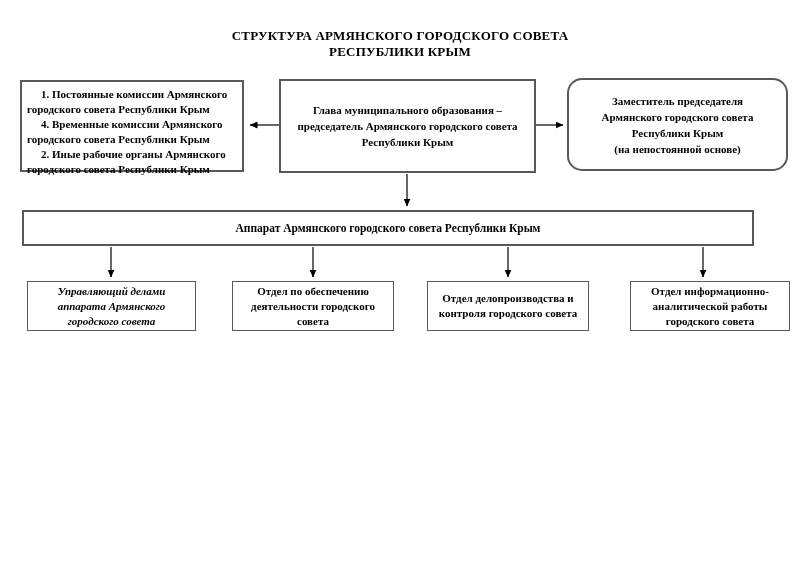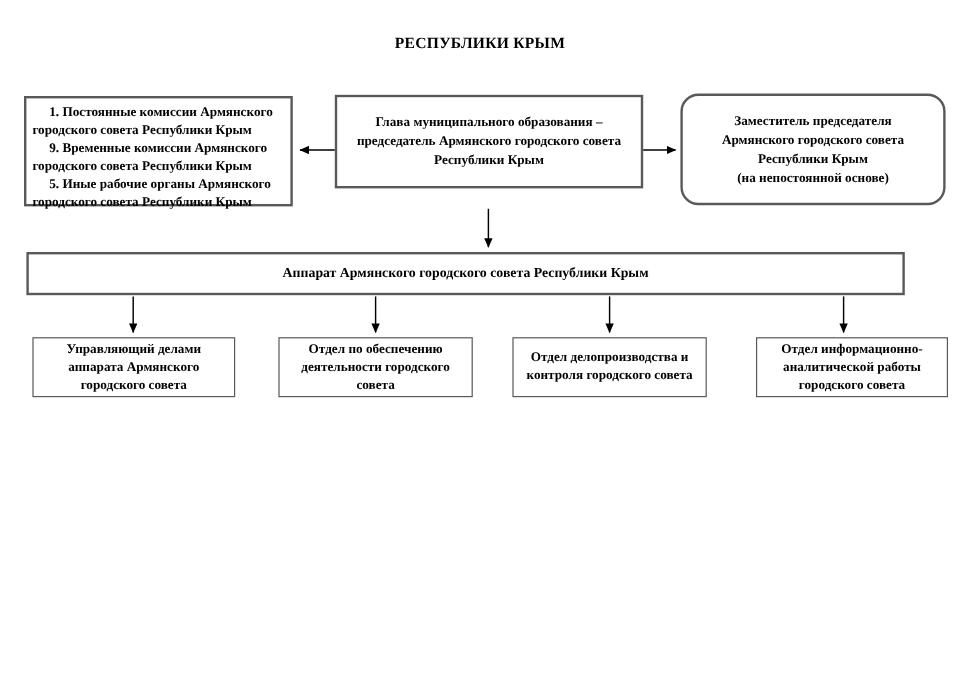--- a/index.html
+++ b/index.html
@@ -48,70 +48,71 @@
   .box-commissions {
     left: 20px; top: 80px; width: 224px; height: 92px;
     padding: 5px 5px;
   }
   .box-commissions p {
     margin: 0;
     text-indent: 14px;
     white-space: pre-line;
   }
   .box-head {
-    left: 279px; top: 79px; width: 257px; height: 78px;
+    left: 279px; top: 79px; width: 257px; height: 94px;
     padding: 0 0;
     font-size: 11px;
     line-height: 16px;
   }
   .box-deputy {
     left: 567px; top: 78px; width: 221px; height: 93px;
     padding: 0 4px;
     line-height: 16px;
     border-radius: 15px;
   }
   .box-apparatus {
     left: 22px; top: 210px; width: 732px; height: 36px;
     font-size: 11.5px;
   }
   .dept {
     top: 281px; height: 50px;
     border-width: 1px;
     padding: 0 3px;
   }
-  .dept-1 { left: 27px;  width: 169px; }
+  .dept-1 { left: 27px;  width: 169px; font-style: italic; }
   .dept-2 { left: 232px; width: 162px; }
   .dept-3 { left: 427px; width: 162px; }
   .dept-4 { left: 630px; width: 160px; }
   .connectors {
     position: absolute;
     left: 0; top: 0;
     width: 800px; height: 565px;
     pointer-events: none;
   }
   .connectors line {
     stroke: #000000;
     stroke-width: 1.2;
   }
 </style>
 </head>
 <body>
 
 <div class="page">
 
   <div class="title">
+    <div>СТРУКТУРА АРМЯНСКОГО ГОРОДСКОГО СОВЕТА</div>
     <div>РЕСПУБЛИКИ КРЫМ</div>
   </div>
 
   <div class="box box-commissions">
     <p>1. Постоянные комиссии Армянского
 городского совета Республики Крым</p>
-    <p>9. Временные комиссии Армянского
+    <p>4. Временные комиссии Армянского
 городского совета Республики Крым</p>
-    <p>5. Иные рабочие органы Армянского
+    <p>2. Иные рабочие органы Армянского
 городского совета Республики Крым</p>
   </div>
 
   <div class="box box-head centered">
     <span class="label">Глава муниципального образования –
 председатель Армянского городского совета
 Республики Крым</span>
   </div>
 
   <div class="box box-deputy centered">

